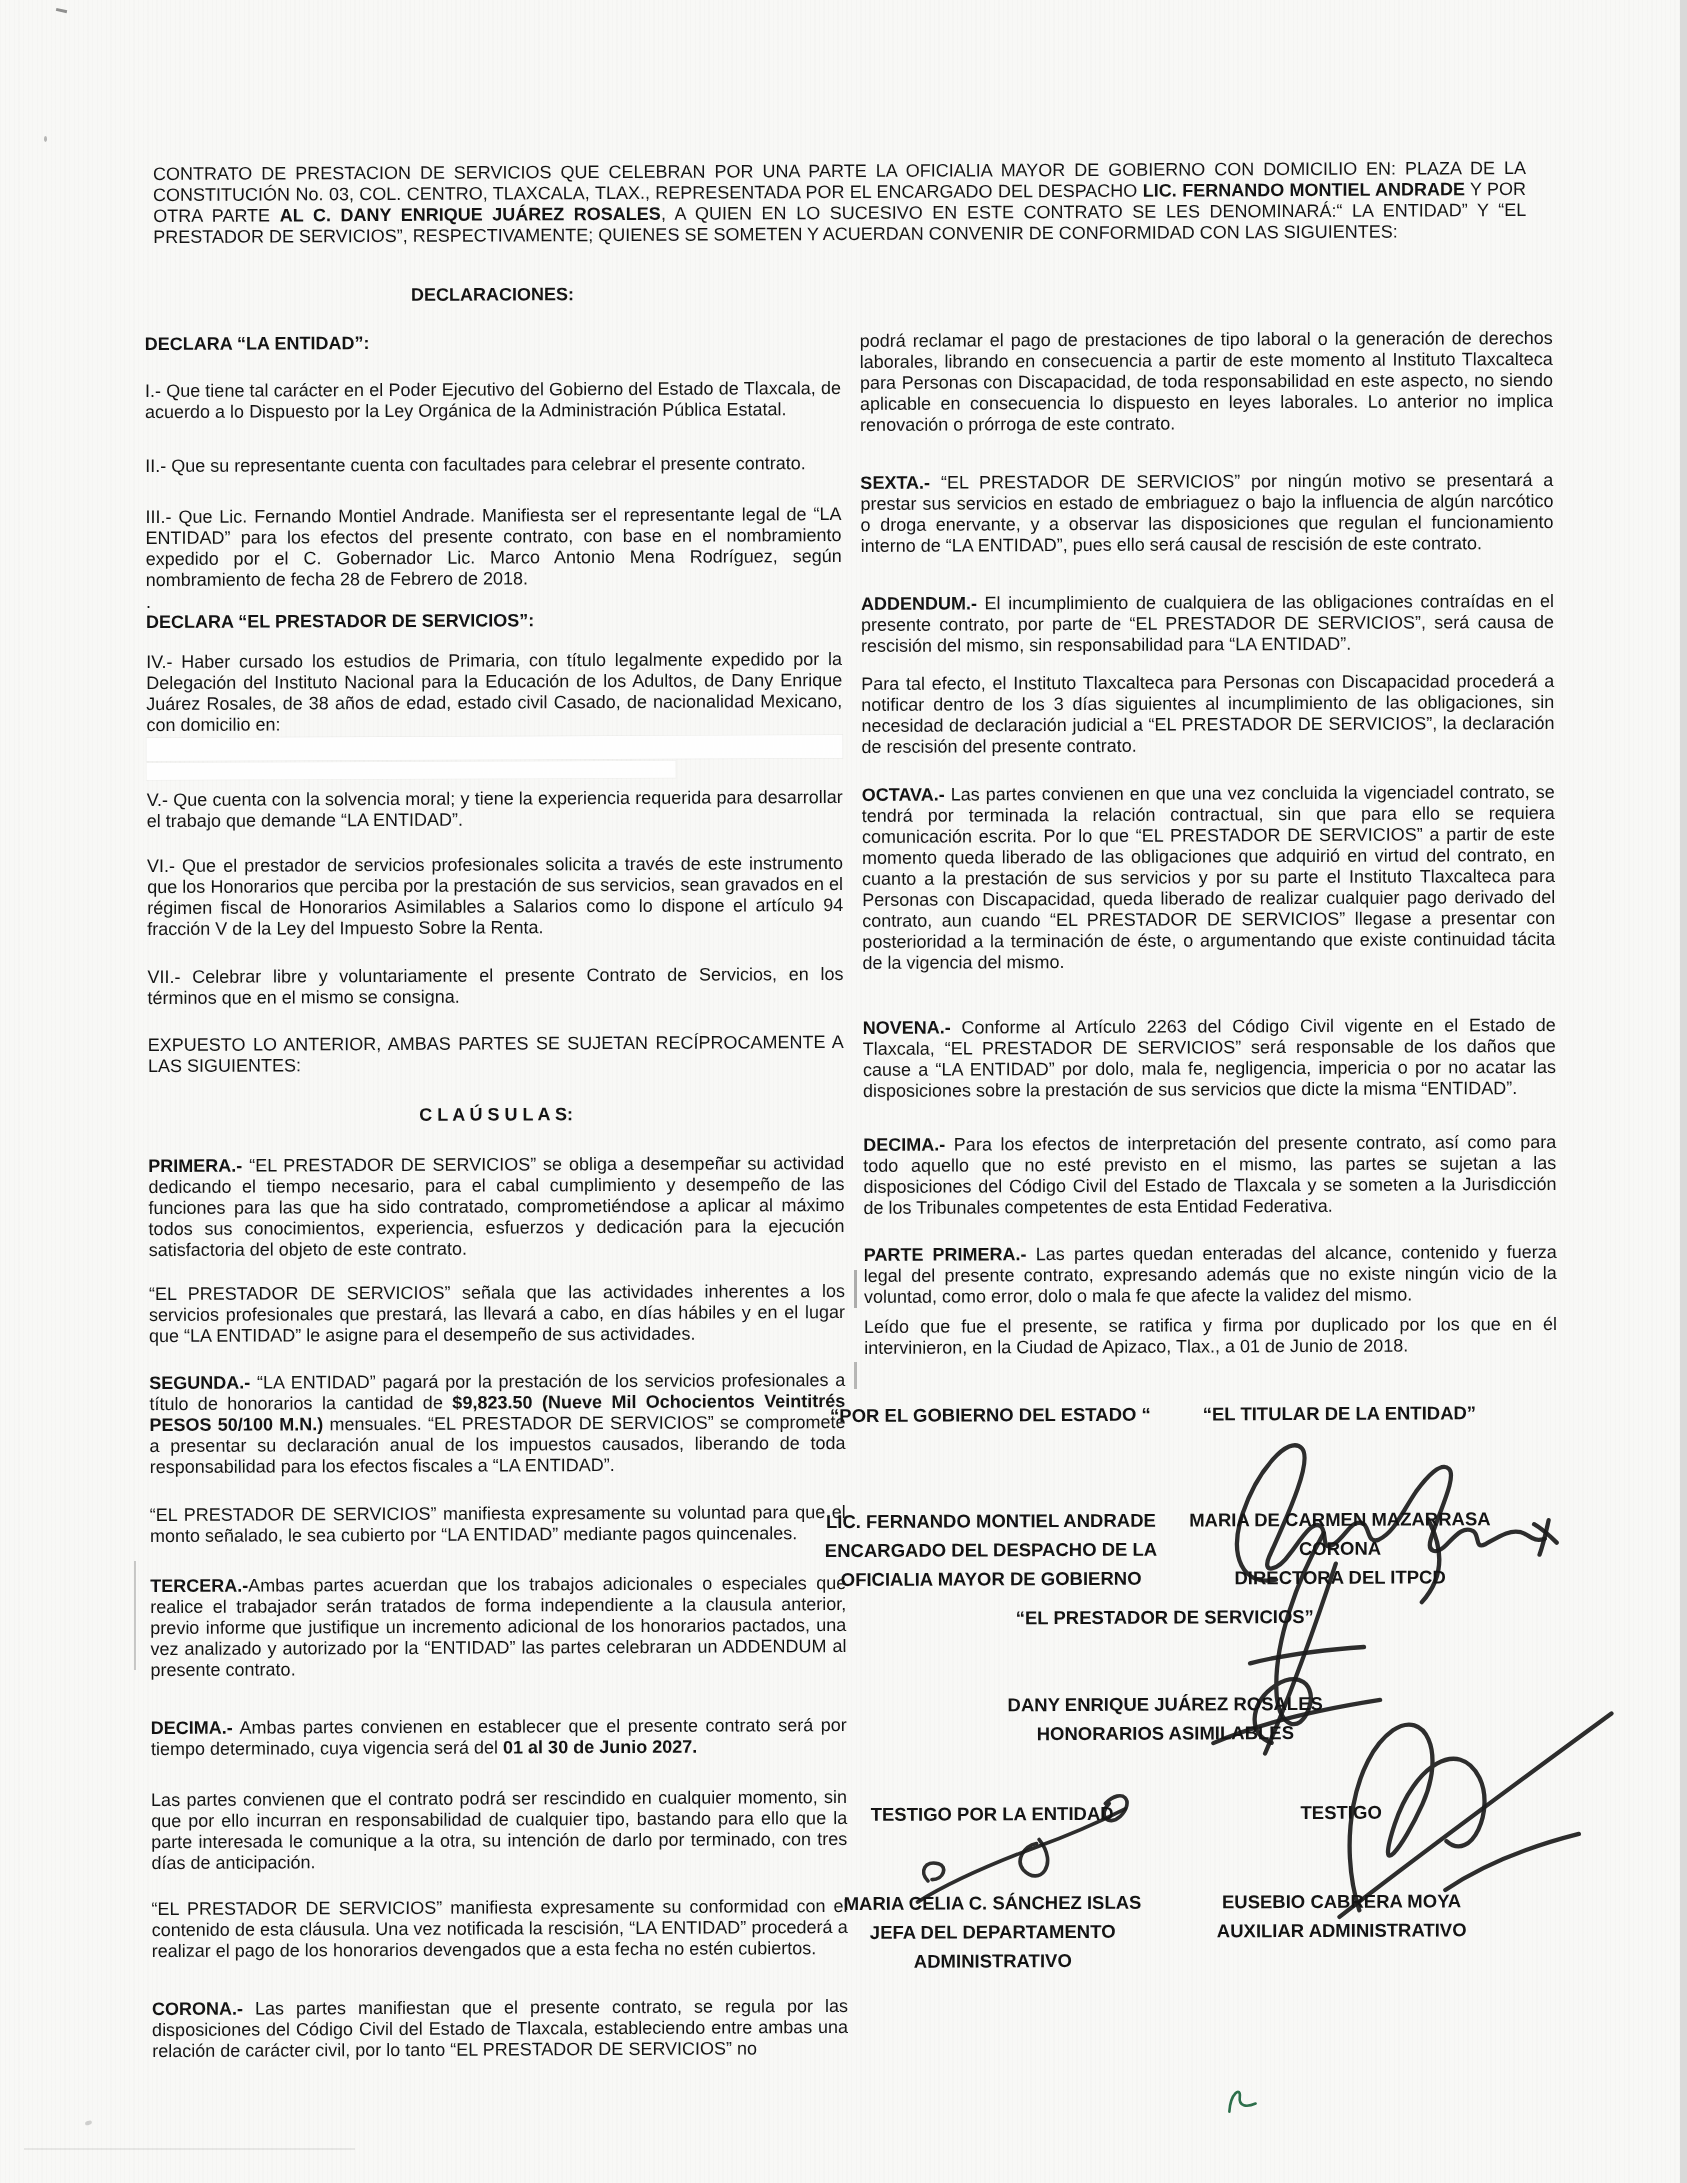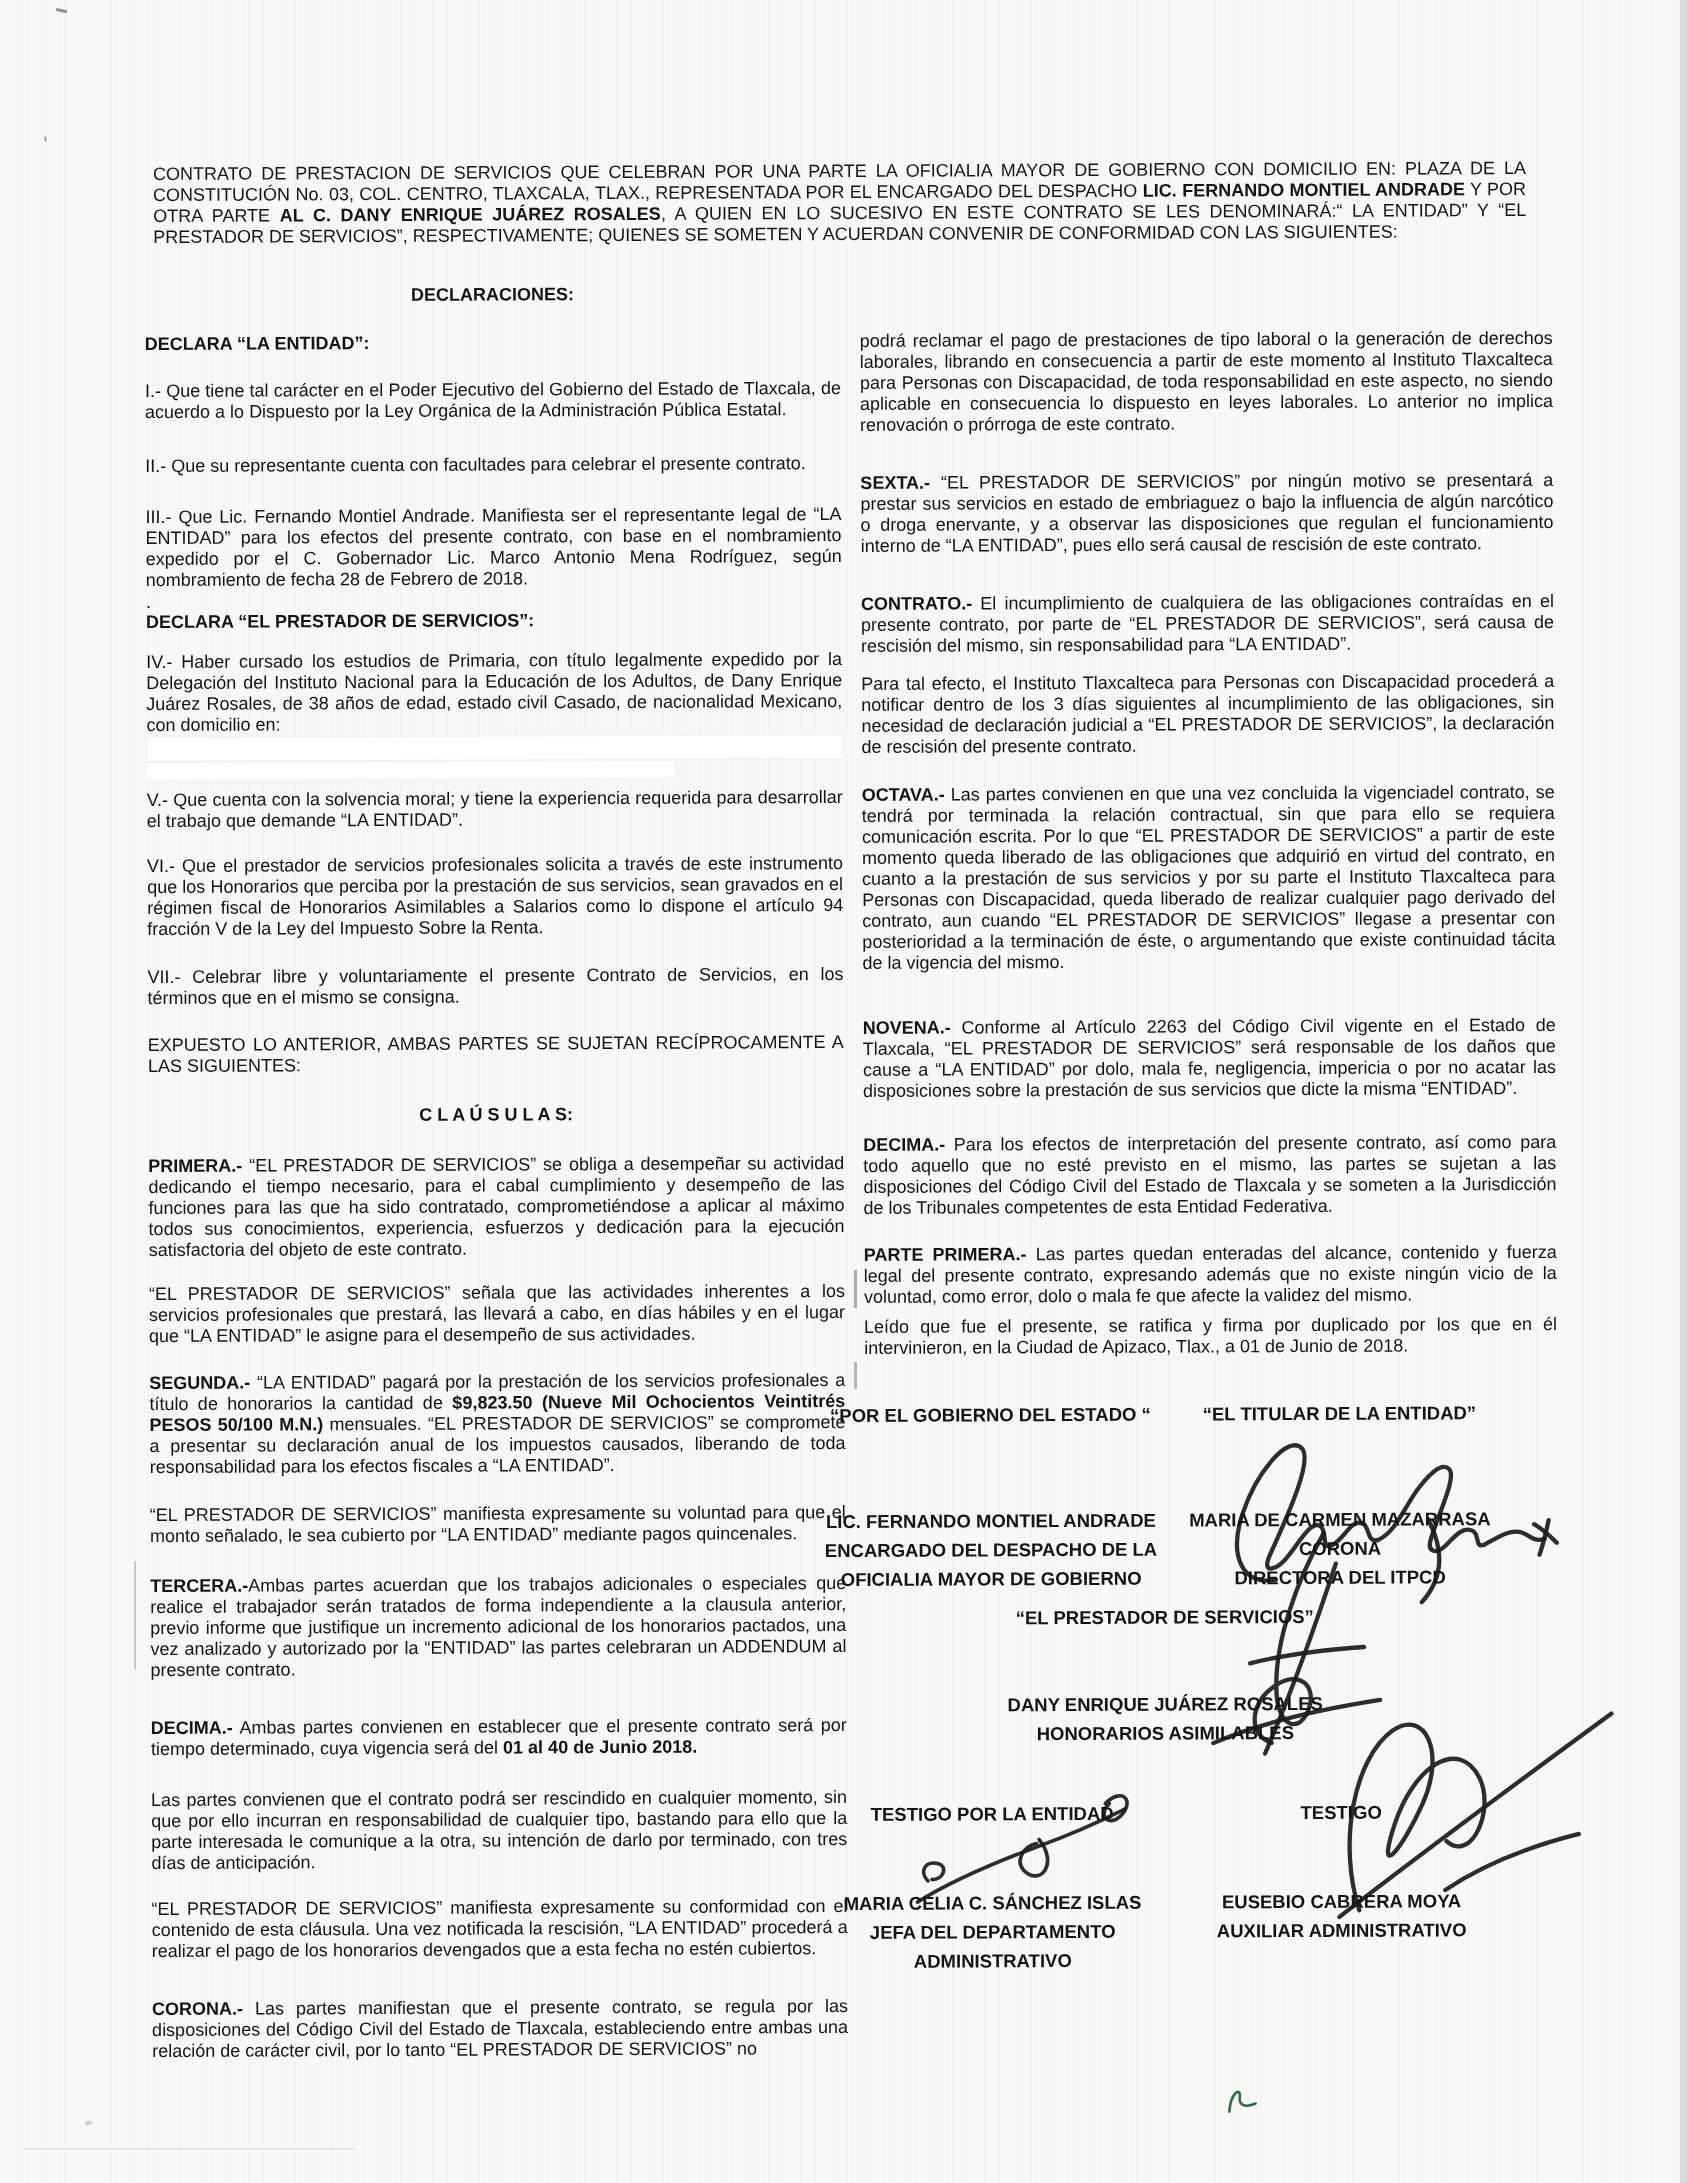--- a/index.html
+++ b/index.html
@@ -89,31 +89,31 @@
         <div class="blk p" style="margin-bottom: 24px;"><span>V.- Que cuenta con la solvencia moral; y tiene la experiencia requerida para desarrollar el trabajo que demande “LA ENTIDAD”.</span></div>
         <div class="blk p" style="margin-bottom: 26.5px;"><span>VI.- Que el prestador de servicios profesionales solicita a través de este instrumento que los Honorarios que perciba por la prestación de sus servicios, sean gravados en el régimen fiscal de Honorarios Asimilables a Salarios como lo dispone el artículo 94 fracción V de la Ley del Impuesto Sobre la Renta.</span></div>
         <div class="blk p" style="margin-bottom: 26.5px;"><span>VII.- Celebrar libre y voluntariamente el presente Contrato de Servicios, en los términos que en el mismo se consigna.</span></div>
         <div class="blk p" style="margin-bottom: 29px;"><span>EXPUESTO LO ANTERIOR, AMBAS PARTES SE SUJETAN RECÍPROCAMENTE A LAS SIGUIENTES:</span></div>
         <div class="blk h-center" style="margin-bottom: 29px;">C L A Ú S U L A S:</div>
         <div class="blk p" style="margin-bottom: 22.5px;"><span class="b">PRIMERA.-</span><span> “EL PRESTADOR DE SERVICIOS” se obliga a desempeñar su actividad dedicando el tiempo necesario, para el cabal cumplimiento y desempeño de las funciones para las que ha sido contratado, comprometiéndose a aplicar al máximo todos sus conocimientos, experiencia, esfuerzos y dedicación para la ejecución satisfactoria del objeto de este contrato.</span></div>
         <div class="blk p" style="margin-bottom: 26.5px;"><span>“EL PRESTADOR DE SERVICIOS” señala que las actividades inherentes a los servicios profesionales que prestará, las llevará a cabo, en días hábiles y en el lugar que “LA ENTIDAD” le asigne para el desempeño de sus actividades.</span></div>
         <div class="blk p" style="margin-bottom: 26.5px;"><span class="b">SEGUNDA.-</span><span> “LA ENTIDAD” pagará por la prestación de los servicios profesionales a título de honorarios la cantidad de </span><span class="b">$9,823.50 (Nueve Mil Ochocientos Veintitrés PESOS 50/100 M.N.)</span><span> mensuales. “EL PRESTADOR DE SERVICIOS” se compromete a presentar su declaración anual de los impuestos causados, liberando de toda responsabilidad para los efectos fiscales a “LA ENTIDAD”.</span></div>
         <div class="blk p" style="margin-bottom: 29px;"><span>“EL PRESTADOR DE SERVICIOS” manifiesta expresamente su voluntad para que el monto señalado, le sea cubierto por “LA ENTIDAD” mediante pagos quincenales.</span></div>
         <div class="blk p" style="margin-bottom: 37px;"><span class="b">TERCERA.-</span><span>Ambas partes acuerdan que los trabajos adicionales o especiales que realice el trabajador serán tratados de forma independiente a la clausula anterior, previo informe que justifique un incremento adicional de los honorarios pactados, una vez analizado y autorizado por la “ENTIDAD” las partes celebraran un ADDENDUM al presente contrato.</span></div>
-        <div class="blk p" style="margin-bottom: 30px;"><span class="b">DECIMA.-</span><span> Ambas partes convienen en establecer que el presente contrato será por tiempo determinado, cuya vigencia será del </span><span class="b">01 al 40 de Junio 2018.</span></div>
+        <div class="blk p" style="margin-bottom: 30px;"><span class="b">DECIMA.-</span><span> Ambas partes convienen en establecer que el presente contrato será por tiempo determinado, cuya vigencia será del </span><span class="b">01 al 30 de Junio 2027.</span></div>
         <div class="blk p" style="margin-bottom: 25px;"><span>Las partes convienen que el contrato podrá ser rescindido en cualquier momento, sin que por ello incurran en responsabilidad de cualquier tipo, bastando para ello que la parte interesada le comunique a la otra, su intención de darlo por terminado, con tres días de anticipación.</span></div>
         <div class="blk p" style="margin-bottom: 37px;"><span>“EL PRESTADOR DE SERVICIOS” manifiesta expresamente su conformidad con el contenido de esta cláusula. Una vez notificada la rescisión, “LA ENTIDAD” procederá a realizar el pago de los honorarios devengados que a esta fecha no estén cubiertos.</span></div>
         <div class="blk p" style="margin-bottom: 0px;"><span class="b">CORONA.-</span><span> Las partes manifiestan que el presente contrato, se regula por las disposiciones del Código Civil del Estado de Tlaxcala, estableciendo entre ambas una relación de carácter civil, por lo tanto “EL PRESTADOR DE SERVICIOS” no</span></div>
       </div>
 
     <div class="col right">
       <div>
           <div class="blk p" style="margin-bottom: 37px;"><span>podrá reclamar el pago de prestaciones de tipo laboral o la generación de derechos laborales, librando en consecuencia a partir de este momento al Instituto Tlaxcalteca para Personas con Discapacidad, de toda responsabilidad en este aspecto, no siendo aplicable en consecuencia lo dispuesto en leyes laborales. Lo anterior no implica renovación o prórroga de este contrato.</span></div>
           <div class="blk p" style="margin-bottom: 37px;"><span class="b">SEXTA.-</span><span> “EL PRESTADOR DE SERVICIOS”  por ningún motivo se presentará a prestar sus servicios en estado de embriaguez o bajo la influencia de algún narcótico o droga enervante, y a observar las disposiciones que regulan el funcionamiento interno de “LA ENTIDAD”, pues ello será causal de rescisión de este contrato.</span></div>
-          <div class="blk p" style="margin-bottom: 17px;"><span class="b">CONTRATO.-</span><span> El incumplimiento de cualquiera de las obligaciones contraídas en el presente contrato, por parte de “EL PRESTADOR DE SERVICIOS”, será causa de rescisión del  mismo, sin responsabilidad para “LA ENTIDAD”.</span></div>
+          <div class="blk p" style="margin-bottom: 17px;"><span class="b">ADDENDUM.-</span><span> El incumplimiento de cualquiera de las obligaciones contraídas en el presente contrato, por parte de “EL PRESTADOR DE SERVICIOS”, será causa de rescisión del  mismo, sin responsabilidad para “LA ENTIDAD”.</span></div>
           <div class="blk p" style="margin-bottom: 26.5px;"><span>Para tal efecto, el Instituto Tlaxcalteca para Personas con Discapacidad procederá a notificar dentro de los 3 días siguientes al incumplimiento de las obligaciones, sin necesidad de declaración judicial a “EL PRESTADOR DE SERVICIOS”,   la declaración de rescisión del presente contrato.</span></div>
           <div class="blk p" style="margin-bottom: 44px;"><span class="b">OCTAVA.-</span><span> Las partes convienen en que una vez concluida la vigenciadel contrato, se tendrá por terminada la relación contractual, sin que para ello se requiera comunicación escrita. Por lo que “EL PRESTADOR DE SERVICIOS” a partir de este momento queda liberado de las obligaciones que adquirió en virtud del contrato, en cuanto a la prestación de sus servicios y por su parte el Instituto Tlaxcalteca para Personas con Discapacidad,  queda liberado de realizar cualquier pago derivado del contrato, aun cuando “EL PRESTADOR DE SERVICIOS” llegase a presentar con posterioridad a la terminación de éste, o argumentando que existe continuidad tácita de la vigencia del mismo.</span></div>
           <div class="blk p" style="margin-bottom: 33px;"><span class="b">NOVENA.-</span><span> Conforme al Artículo 2263 del Código Civil vigente en el Estado de Tlaxcala, “EL PRESTADOR DE SERVICIOS” será responsable de los daños que cause a “LA ENTIDAD” por dolo, mala fe, negligencia, impericia o por no acatar las disposiciones sobre la prestación de sus servicios que dicte la misma “ENTIDAD”.</span></div>
           <div class="blk p" style="margin-bottom: 26.5px;"><span class="b">DECIMA.-</span><span> Para los efectos de interpretación del presente contrato, así como para todo aquello que no esté previsto en el  mismo, las partes se sujetan a las disposiciones del Código Civil del Estado de Tlaxcala y se someten a la Jurisdicción de los Tribunales competentes de esta Entidad  Federativa.</span></div>
           <div class="blk p" style="margin-bottom: 9.3px;"><span class="b">PARTE PRIMERA.-</span><span> Las partes quedan enteradas del alcance, contenido y fuerza legal del presente contrato, expresando además que no existe ningún vicio de la voluntad, como error, dolo o mala fe que afecte la validez del mismo.</span></div>
           <div class="blk p" style="margin-bottom: 0px;"><span>Leído que fue el presente, se ratifica y firma por duplicado por los que en él intervinieron, en la Ciudad de Apizaco, Tlax., a 01 de Junio de 2018.</span></div>
         </div>
 
       <div class="sigsec">
 

